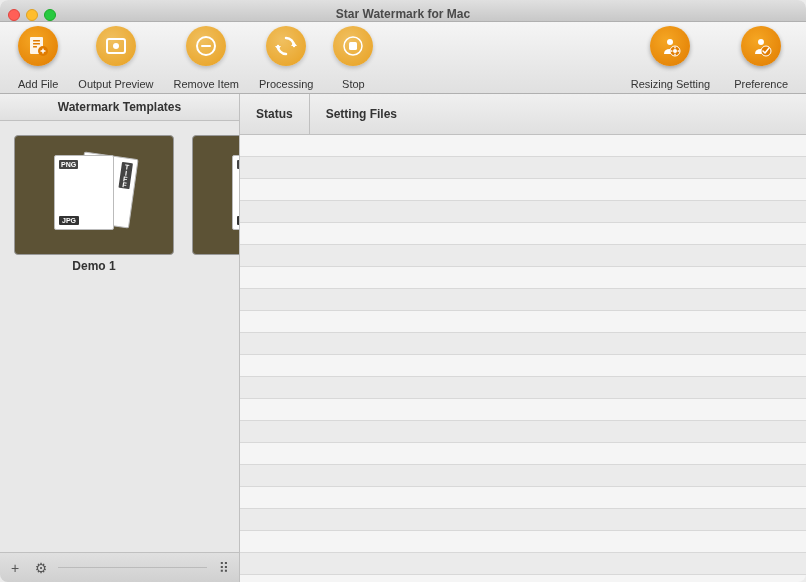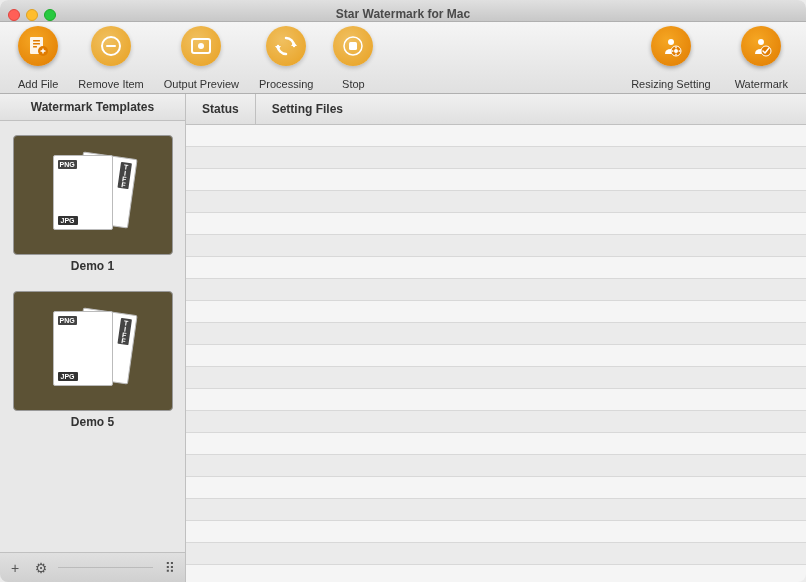--- a/index.html
+++ b/index.html
@@ -103,41 +103,40 @@
     }
 
     
     .content-area {
       display: flex;
       height: calc(582px - 22px - 72px);
     }
 
     
     .sidebar {
-      width: 186px;
+      width: 240px;
       border-right: 1px solid #c0c0c0;
       background: #e8e8e8;
       display: flex;
       flex-direction: column;
     }
     .sidebar-header {
       padding: 6px 0;
       text-align: center;
       font-size: 12px;
       font-weight: 600;
       color: #333;
       border-bottom: 1px solid #c0c0c0;
       background: linear-gradient(to bottom, #f0f0f0, #e0e0e0);
     }
     .sidebar-content {
       flex: 1;
       overflow-y: auto;
       padding: 10px;
       display: flex;
-      flex-direction: column;
       gap: 10px;
     }
     .template-item {
       display: flex;
       flex-direction: column;
       align-items: center;
       gap: 4px;
       cursor: pointer;
       padding: 4px;
       border-radius: 4px;
@@ -188,21 +187,21 @@
       font-size: 14px;
     }
 
     
     .main-panel {
       flex: 1;
       display: flex;
       flex-direction: column;
     }
     .main-header {
-      height: 31px;
+      height: 41px;
       background: linear-gradient(to bottom, #f0f0f0, #e0e0e0);
       border-bottom: 1px solid #c0c0c0;
       display: flex;
       align-items: center;
     }
     .main-header-col {
       padding: 0 16px;
       font-size: 12px;
       font-weight: 600;
       color: #333;
@@ -257,36 +256,36 @@
           <rect x="13.5" y="15.3" width="5" height="1.4" rx="0.5" fill="white"></rect>
           <rect x="15.3" y="13.5" width="1.4" height="5" rx="0.5" fill="white"></rect>
         </svg>
       </div>
       <span class="toolbar-btn-label">Add File</span>
     </div>
 
     <div class="toolbar-btn">
       <div class="icon-circle icon-orange-light">
         <svg width="22" height="22" viewBox="0 0 22 22" fill="none">
-          <circle cx="11" cy="11" r="9" fill="none" stroke="white" stroke-width="2"></circle>
-          <rect x="6" y="10" width="10" height="2" rx="1" fill="white"></rect>
-        </svg>
-      </div>
-      <span class="toolbar-btn-label">Remove Item</span>
-    </div>
-
-    <div class="toolbar-btn">
-      <div class="icon-circle icon-orange-light">
-        <svg width="22" height="22" viewBox="0 0 22 22" fill="none">
           <rect x="2" y="4" width="18" height="14" rx="2" stroke="white" stroke-width="2" fill="none"></rect>
           <circle cx="11" cy="11" r="3" fill="white"></circle>
           <rect x="8" y="17" width="6" height="2" rx="1" fill="white"></rect>
         </svg>
       </div>
       <span class="toolbar-btn-label">Output Preview</span>
+    </div>
+
+    <div class="toolbar-btn">
+      <div class="icon-circle icon-orange-light">
+        <svg width="22" height="22" viewBox="0 0 22 22" fill="none">
+          <circle cx="11" cy="11" r="9" fill="none" stroke="white" stroke-width="2"></circle>
+          <rect x="6" y="10" width="10" height="2" rx="1" fill="white"></rect>
+        </svg>
+      </div>
+      <span class="toolbar-btn-label">Remove Item</span>
     </div>
 
     <div class="toolbar-btn">
       <div class="icon-circle icon-orange-light">
         <svg width="22" height="22" viewBox="0 0 22 22" fill="none">
           <path d="M11 3 A8 8 0 0 1 19 11" stroke="white" stroke-width="2.5" stroke-linecap="round" fill="none"></path>
           <path d="M11 19 A8 8 0 0 1 3 11" stroke="white" stroke-width="2.5" stroke-linecap="round" fill="none"></path>
           <polygon points="19,7 22,11 16,11" fill="white"></polygon>
           <polygon points="3,15 0,11 6,11" fill="white"></polygon>
         </svg>
@@ -330,21 +329,21 @@
       <div class="icon-circle icon-orange">
         <svg width="22" height="22" viewBox="0 0 22 22" fill="none">
 
           <circle cx="11" cy="7" r="3" fill="white"></circle>
           <path d="M5 19 Q5 14 11 14 Q17 14 17 19" fill="white"></path>
 
           <circle cx="16" cy="16" r="5" fill="#e07b00" stroke="white" stroke-width="1"></circle>
           <polyline points="13,16 15,18 19,13" stroke="white" stroke-width="1.5" fill="none" stroke-linecap="round" stroke-linejoin="round"></polyline>
         </svg>
       </div>
-      <span class="toolbar-btn-label">Watermark</span>
+      <span class="toolbar-btn-label">Preference</span>
     </div>
   </div>
 </div>
 
 <div class="content-area">
 
   <div class="sidebar">
     <div class="sidebar-header">Watermark Templates</div>
     <div class="sidebar-content">
 

